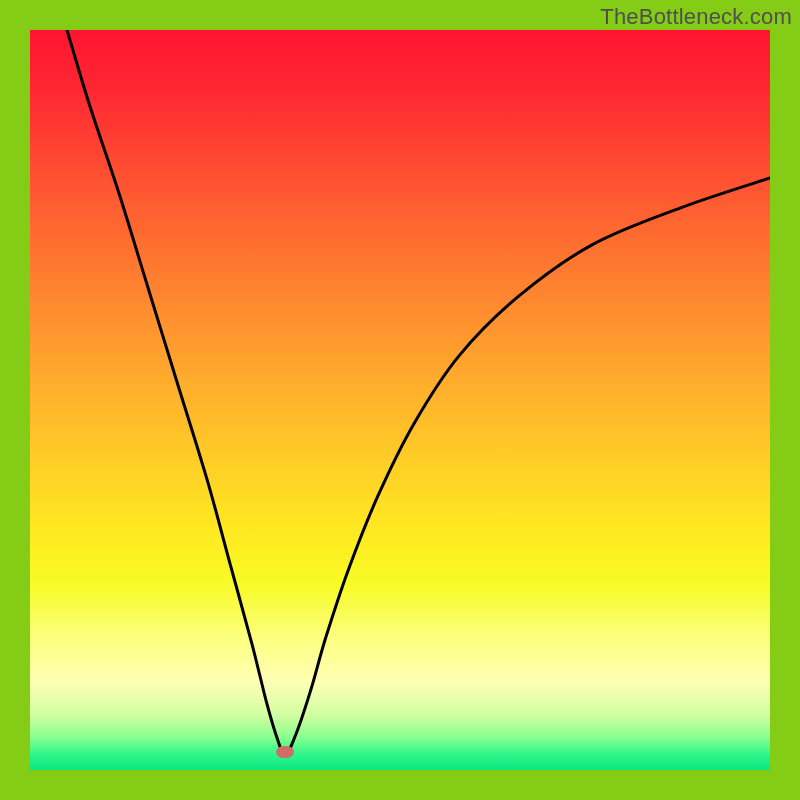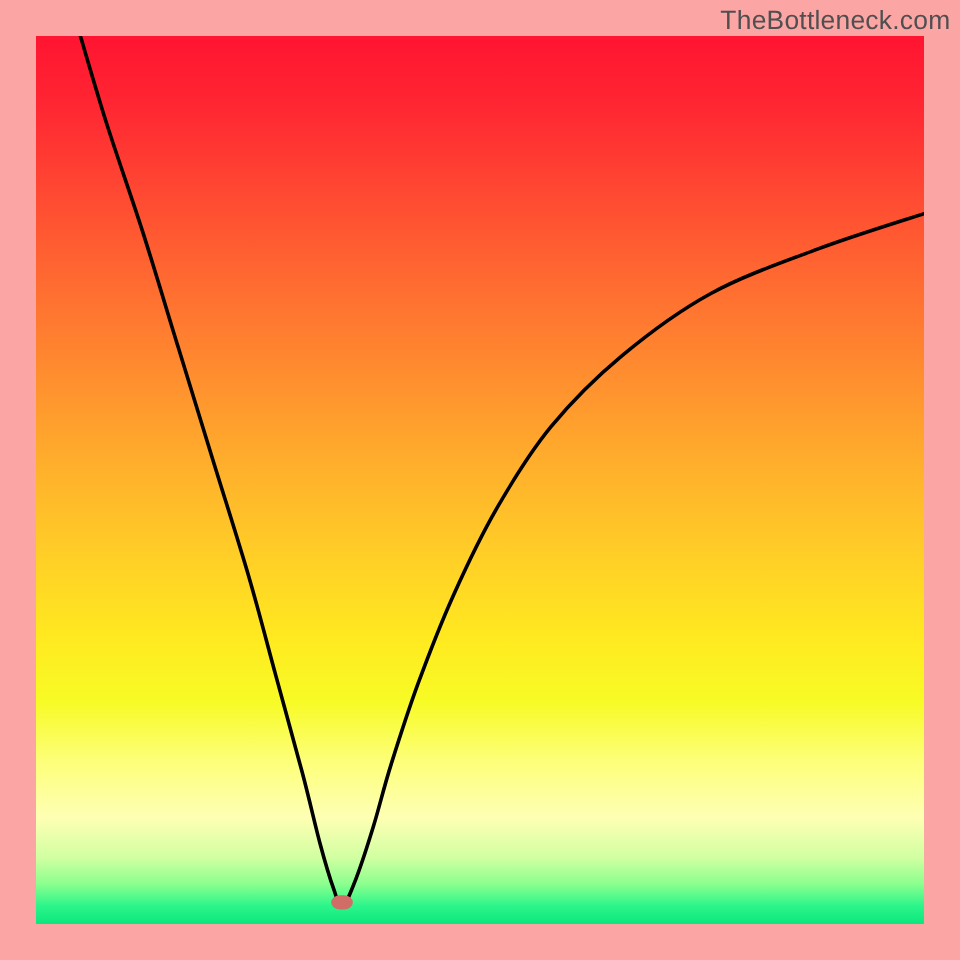--- a/index.html
+++ b/index.html
@@ -8,21 +8,21 @@
     width: 800px;
     height: 800px;
     background: #000;
     overflow: hidden;
     font-family: Arial, Helvetica, sans-serif;
   }
   .stage {
     position: relative;
     width: 800px;
     height: 800px;
-    background: #fca5a5;
+    background: #84cc16;
   }
   .plot-area {
     position: absolute;
     left: 30px;
     top: 30px;
     width: 740px;
     height: 740px;
   }
   .gradient-bg {
     position: absolute;

